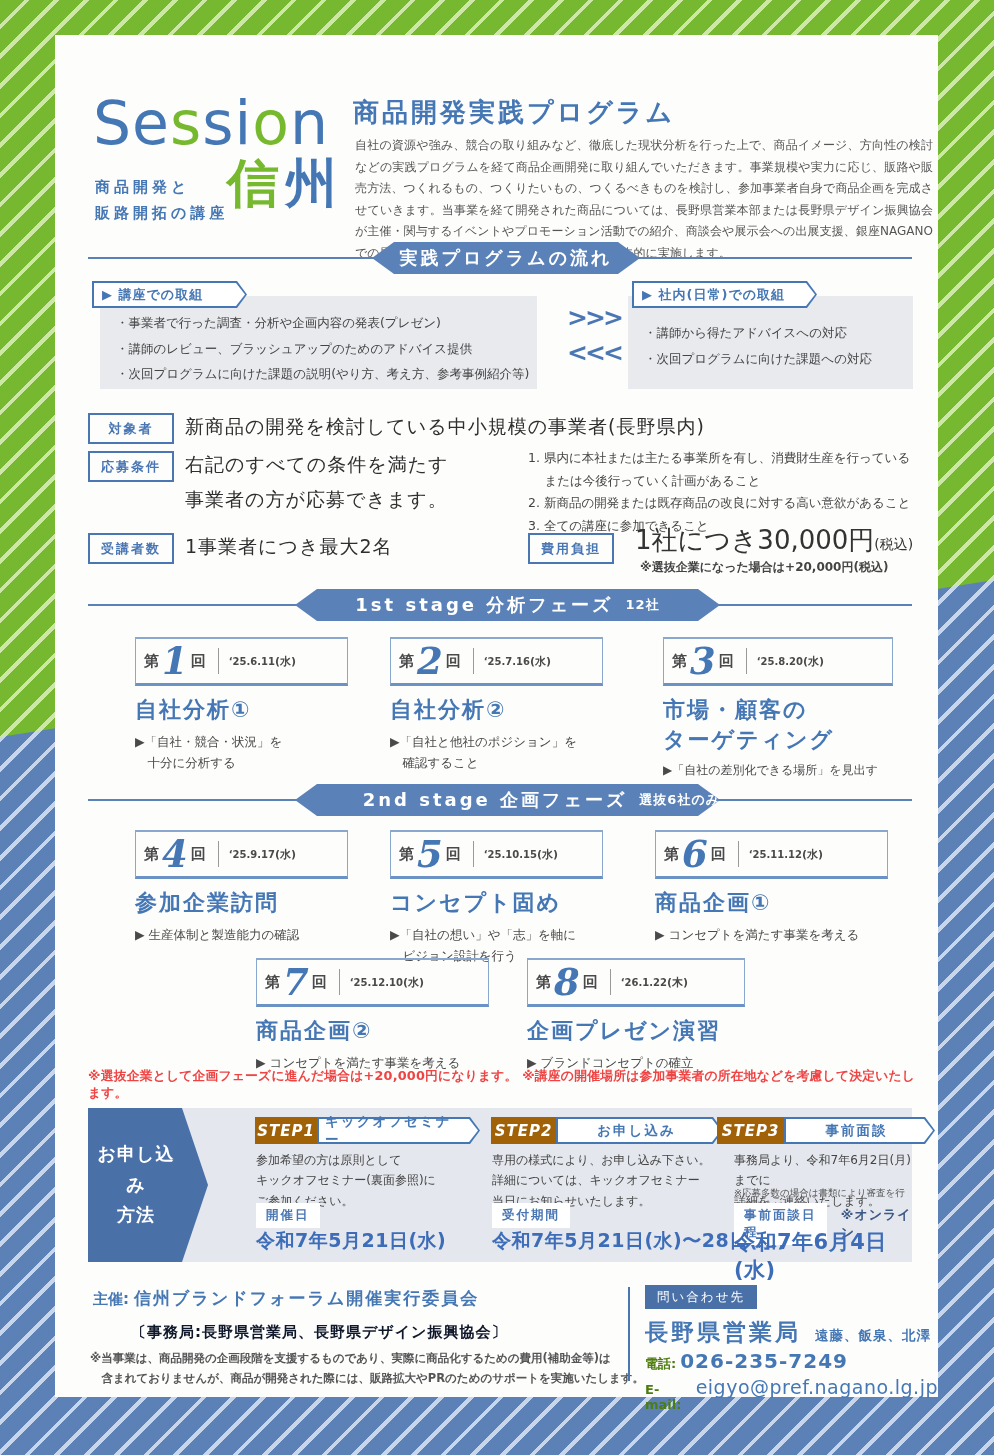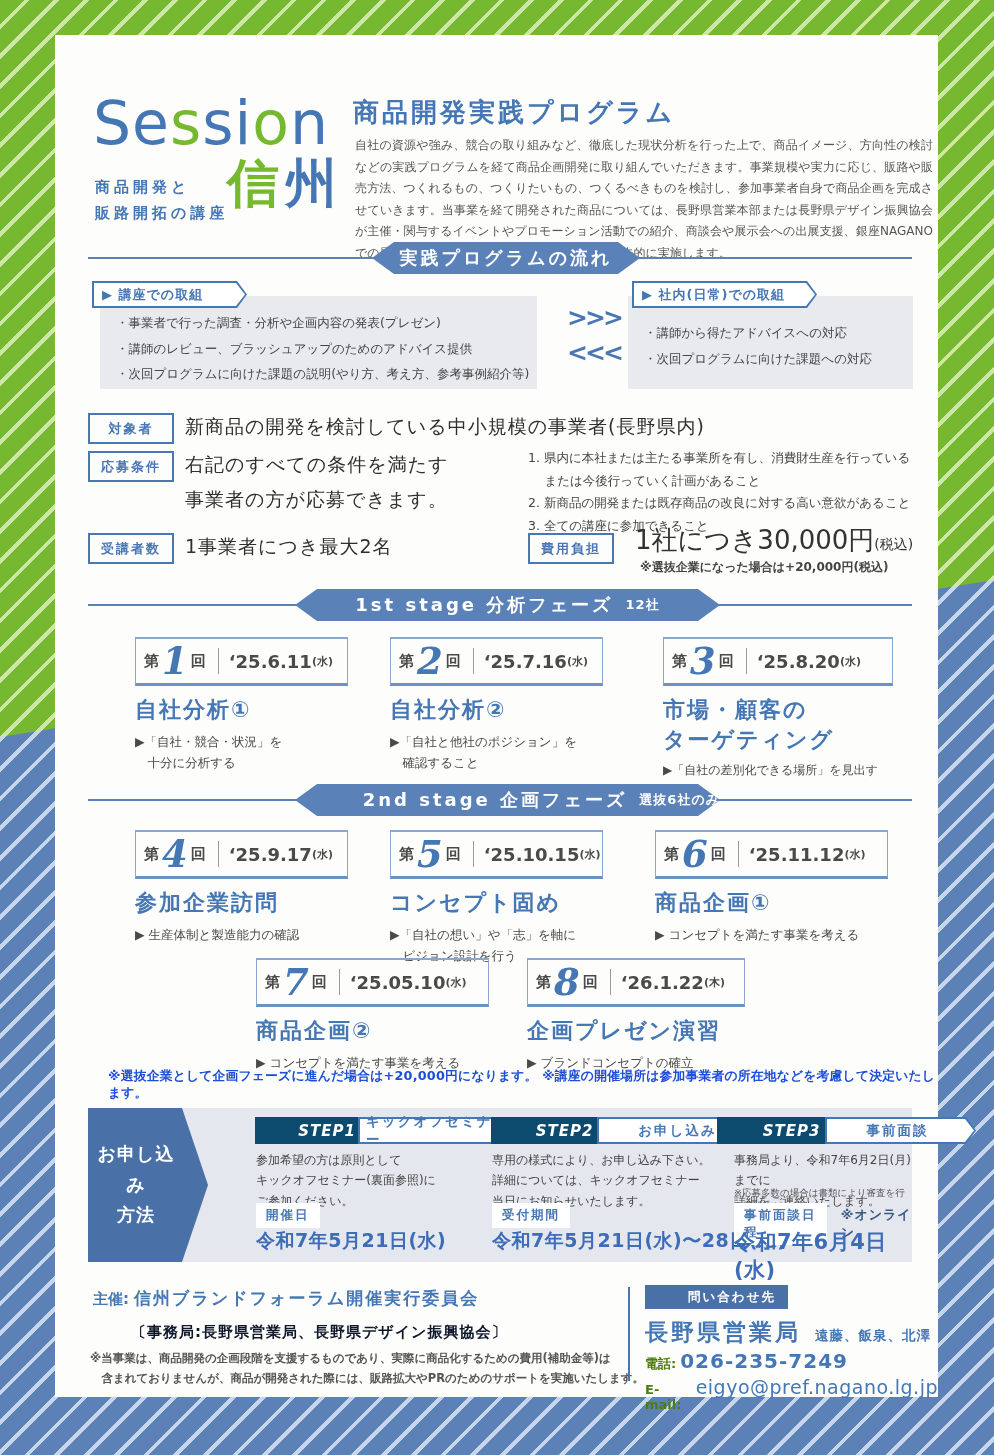--- a/index.html
+++ b/index.html
@@ -58,54 +58,54 @@
 
   
   .scard{position:absolute;}
   .scard-head{display:flex;align-items:center;height:44px;
     border-top:2px solid #8aa7ce;border-bottom:3px solid #6b92c4;
     border-left:1px solid #8aa7ce;border-right:1px solid #8aa7ce;padding:0 8px;}
   .sc-pre,.sc-suf{font-size:15px;color:#4a4a4a;font-weight:bold;}
   .sc-num{font-family:"DejaVu Serif","Liberation Serif",serif;font-style:italic;font-weight:bold;
     font-size:37px;color:#4577b5;line-height:1;margin:0 3px;}
   .sc-sep{width:1px;height:26px;background:#9a9a9a;margin:0 10px 0 12px;flex:none;}
-  .sc-date{font-size:18px;font-weight:bold;color:#4a4a4a;}
+  .sc-date{font-size:10px;font-weight:bold;color:#4a4a4a;}
   .sc-dow{font-size:11px;font-weight:bold;color:#4a4a4a;}
   .sc-title{font-size:22px;font-weight:bold;color:#4577b5;letter-spacing:2px;margin-top:9px;line-height:1.35;}
   .sc-desc{font-size:12.5px;color:#4a4a4a;line-height:1.7;margin-top:6px;}
 
-  .mid-note{font-size:12.8px;font-weight:bold;color:#1d4ed8;letter-spacing:0.2px;margin-left:20px;}
+  .mid-note{font-size:12.8px;font-weight:bold;color:#ef4444;letter-spacing:0.2px;}
 
   
   .apply-band{background:#e4e7ed;}
   .apply-arrow{position:absolute;left:0;top:0;bottom:0;width:120px;background:#4a70a8;
     clip-path:polygon(0 0,94px 0,100% 50%,94px 100%,0 100%);
     display:flex;align-items:center;justify-content:center;}
   .apply-arrow-txt{color:#fff;font-size:18px;font-weight:bold;text-align:center;line-height:1.7;
     padding-right:24px;letter-spacing:1px;}
   .step-banner{position:absolute;display:flex;height:27px;}
-  .step-no{background:#0c4a6e;color:#fff;font-style:italic;font-weight:bold;font-size:15px;
-    display:flex;align-items:center;justify-content:center;letter-spacing:1px;flex:none;padding-left:41px;}
+  .step-no{background:#a16207;color:#fff;font-style:italic;font-weight:bold;font-size:15px;
+    display:flex;align-items:center;justify-content:center;letter-spacing:1px;flex:none;}
   .step-name{position:relative;flex:none;height:27px;}
   .step-name .tagp-txt{justify-content:center;padding:0 14px 0 8px;font-size:13.5px;letter-spacing:2px;}
   .step-desc{font-size:12px;color:#444;line-height:1.7;}
   .step-small-note{font-size:9.5px;color:#555;}
   .wtag{display:inline-block;background:#fff;color:#4a77b4;font-weight:bold;font-size:12.5px;
     padding:4px 10px;letter-spacing:2px;}
   .online{font-size:13px;font-weight:bold;color:#3c5a86;margin-left:14px;letter-spacing:1px;}
   .big-date{font-size:19px;font-weight:bold;color:#3d6db8;letter-spacing:0.5px;}
 
   
   .org-label{font-size:15px;font-weight:bold;color:#4577b5;}
   .org-name{font-size:17px;font-weight:bold;color:#4577b5;letter-spacing:2px;}
   .secretariat{font-size:15px;font-weight:bold;color:#0f172a;letter-spacing:1px;}
   .footer-note{font-size:11.5px;color:#555;line-height:1.75;font-weight:bold;}
   .v-divider{width:2px;background:#4a77b4;}
-  .contact-tag{background:#4a70a8;color:#fff;font-size:12.5px;font-weight:bold;
-    display:flex;align-items:center;justify-content:center;letter-spacing:2px;padding-left:31px;}
+  .contact-tag{background:#4a70a8;color:#fff;font-size:12.5px;font-weight:normal;
+    display:flex;align-items:center;justify-content:center;letter-spacing:2px;}
   .contact-org{font-size:23px;font-weight:bold;color:#4577b5;letter-spacing:3px;}
   .contact-people{font-size:13.5px;font-weight:bold;color:#4577b5;letter-spacing:1px;}
   .c-label{font-size:13px;font-weight:bold;color:#4d7c0f;}
   .c-phone{font-size:20px;font-weight:bold;color:#4577b5;letter-spacing:1px;}
   .c-email{font-size:19px;color:#4577b5;letter-spacing:0.5px;}
 </style>
 </head>
 <body>
 
 <div class="page">
@@ -271,21 +271,21 @@
       <div class="sc-title pre">商品企画①</div>
       <div class="sc-desc pre">▶ コンセプトを満たす事業を考える</div>
     </div>
 
     <div class="scard" style="left:201px;top:923px;width:233px;">
       <div class="scard-head">
         <span class="sc-pre">第</span>
           <span class="sc-num">7</span>
           <span class="sc-suf">回</span>
         <span class="sc-sep"></span>
-        <span class="sc-date">‘25.05.10</span>
+        <span class="sc-date">‘25.12.10</span>
           <span class="sc-dow">(水)</span>
       </div>
       <div class="sc-title pre">商品企画②</div>
       <div class="sc-desc pre">▶ コンセプトを満たす事業を考える</div>
     </div>
 
     <div class="scard" style="left:472px;top:923px;width:218px;">
       <div class="scard-head">
         <span class="sc-pre">第</span>
           <span class="sc-num">8</span>

